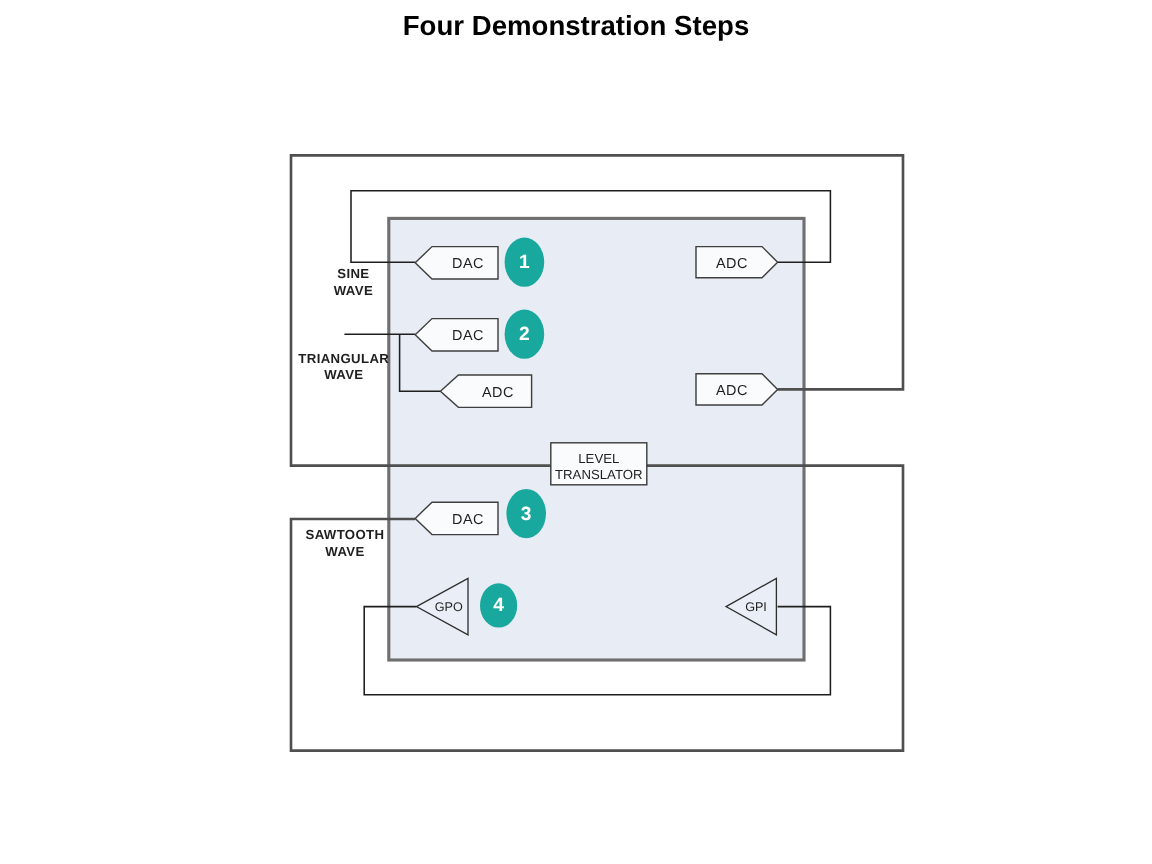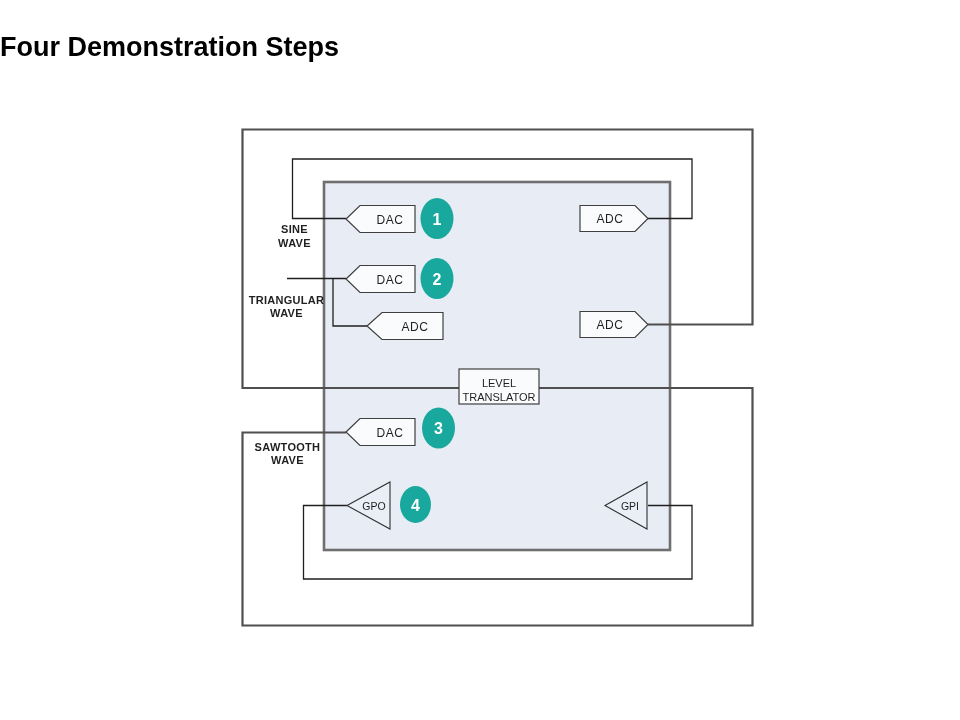--- a/index.html
+++ b/index.html
@@ -5,23 +5,23 @@
   html,body{margin:0;padding:0;background:#ffffff;}
   .canvas{
     position:relative;
     width:960px;height:720px;
     background:#ffffff;
     font-family:"Liberation Sans", sans-serif;
     overflow:hidden;
   }
   .slide-title{
     position:absolute;
-    left:0;top:32px;width:960px;
-    text-align:left;
-    font-size:27px;
+    left:0;top:8px;width:960px;
+    text-align:center;
+    font-size:23px;
     font-weight:bold;
     color:#000000;
     letter-spacing:0px;
   }
   svg{position:absolute;left:0;top:0;}
   .wire{fill:none;stroke:#1F1F1F;stroke-width:1.3;}
   .loop{fill:none;stroke-width:2.2;}
   .chip{stroke:#6F6F6F;stroke-width:2.6;}
   .block{fill:#FAFBFD;stroke:#3F3F3F;stroke-width:1.2;}
   .tri{fill:#EAEEF6;stroke:#2F2F2F;stroke-width:1.1;}

